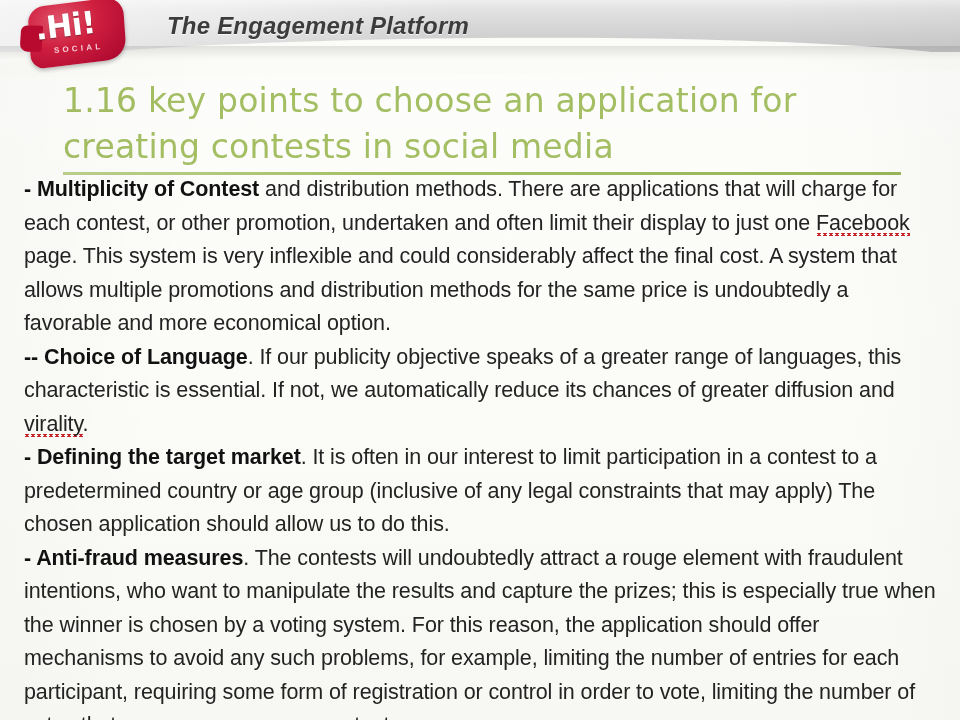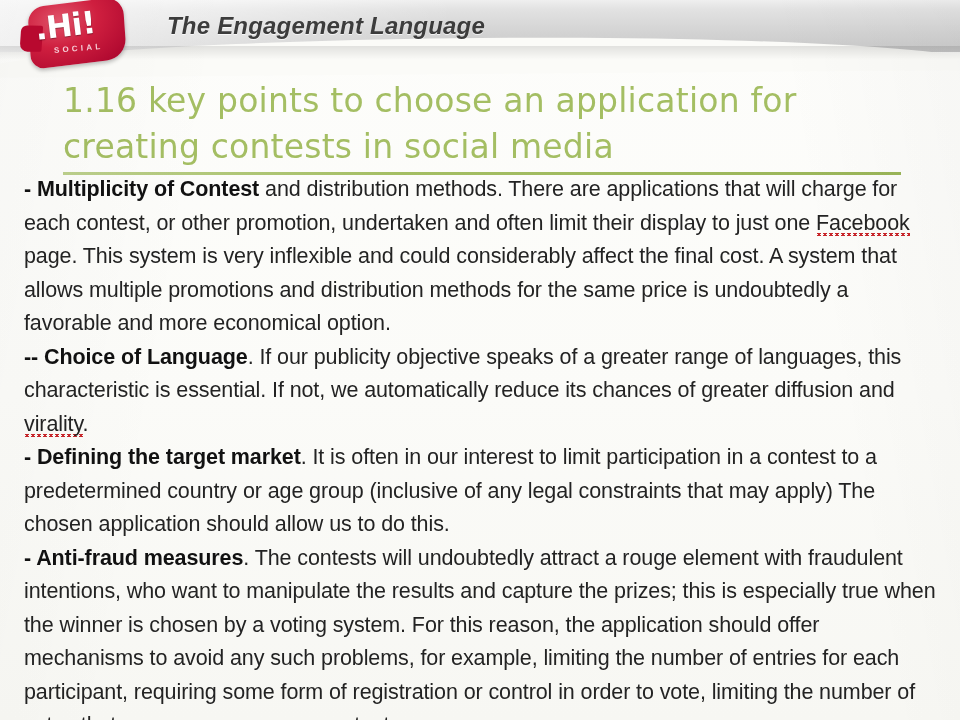--- a/index.html
+++ b/index.html
@@ -215,21 +215,21 @@
   <div class="header-shadow"></div>
 
   <div class="logo">
     <div class="logo-badge"></div>
     <div class="logo-text">
       <span class="logo-hi">.Hi!</span>
       <span class="logo-social">SOCIAL</span>
     </div>
   </div>
 
-  <div class="tagline">The Engagement Language</div>
+  <div class="tagline">The Engagement Platform</div>
 
   <div class="title-wrap">
     <div class="slide-title" style="color: rgb(164, 190, 99);">1.16 key points to choose an application for creating contests in social media</div>
     <div class="title-rule" style="background: linear-gradient(90deg, rgb(188, 207, 140) 0%, rgb(164, 190, 99) 40%, rgb(154, 181, 88) 100%);"></div>
   </div>
 
   <div class="body-copy">
     <p>
       <b>- Multiplicity of Contest</b><span> and distribution  methods. There are applications that will charge for each contest, or other promotion, undertaken and often limit their display to just one <span class="misspell">Facebook</span> page. This system is very inflexible and could considerably affect the final cost. A system that allows multiple promotions and distribution methods for the same price is undoubtedly  a favorable and more economical option.</span>
     </p>

